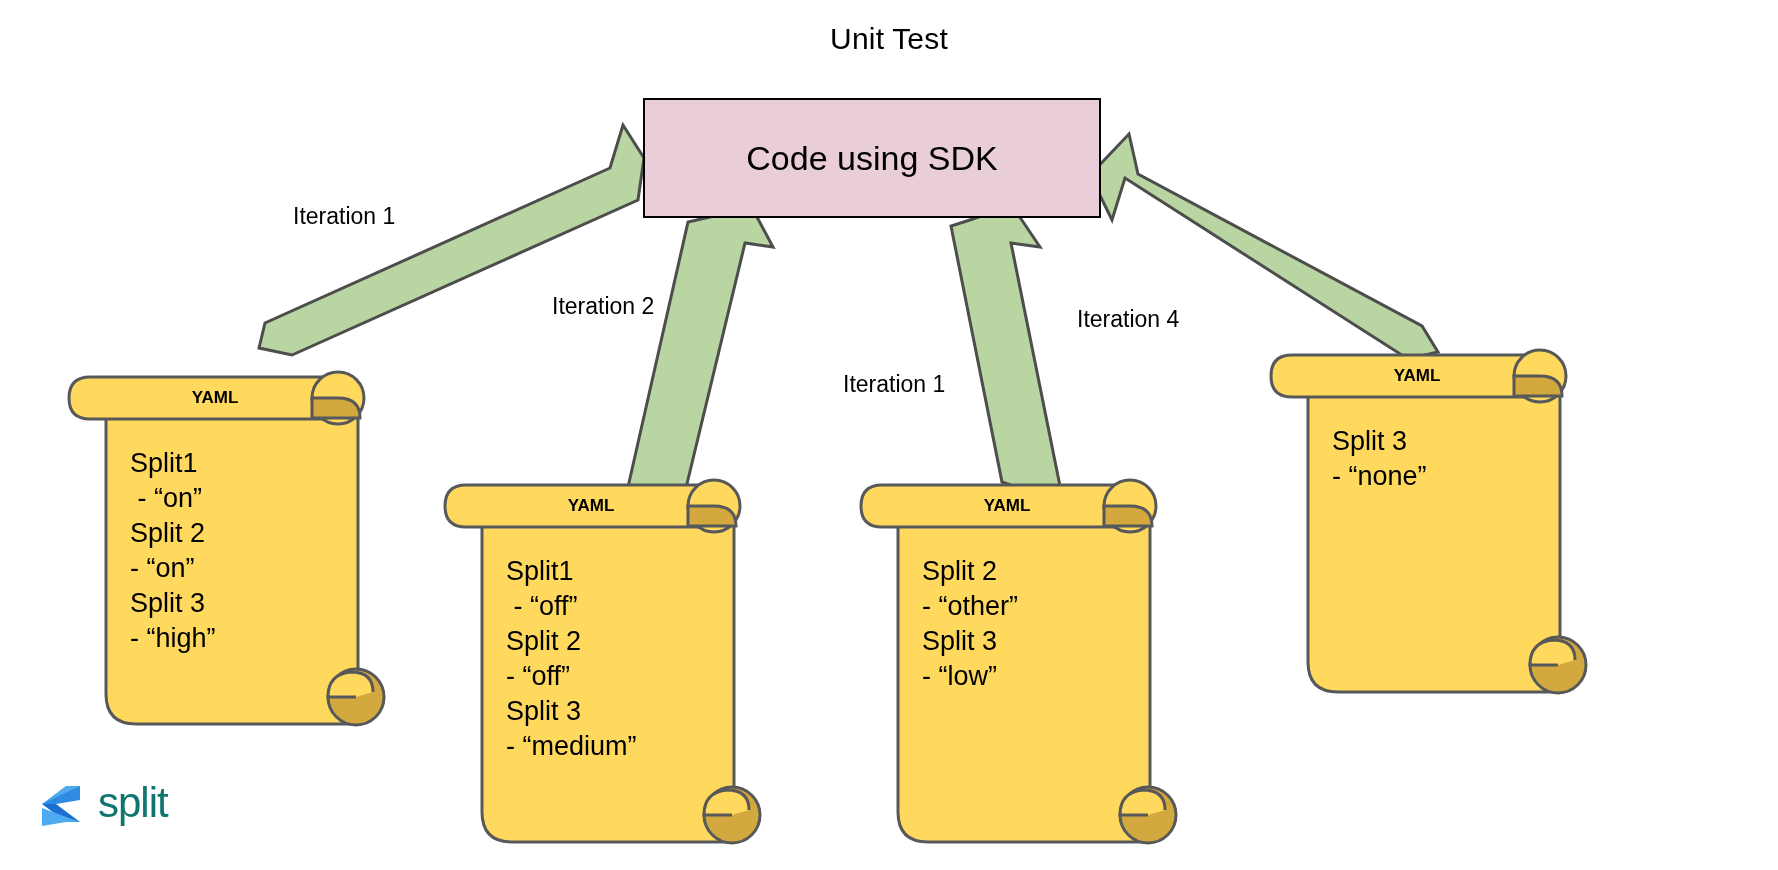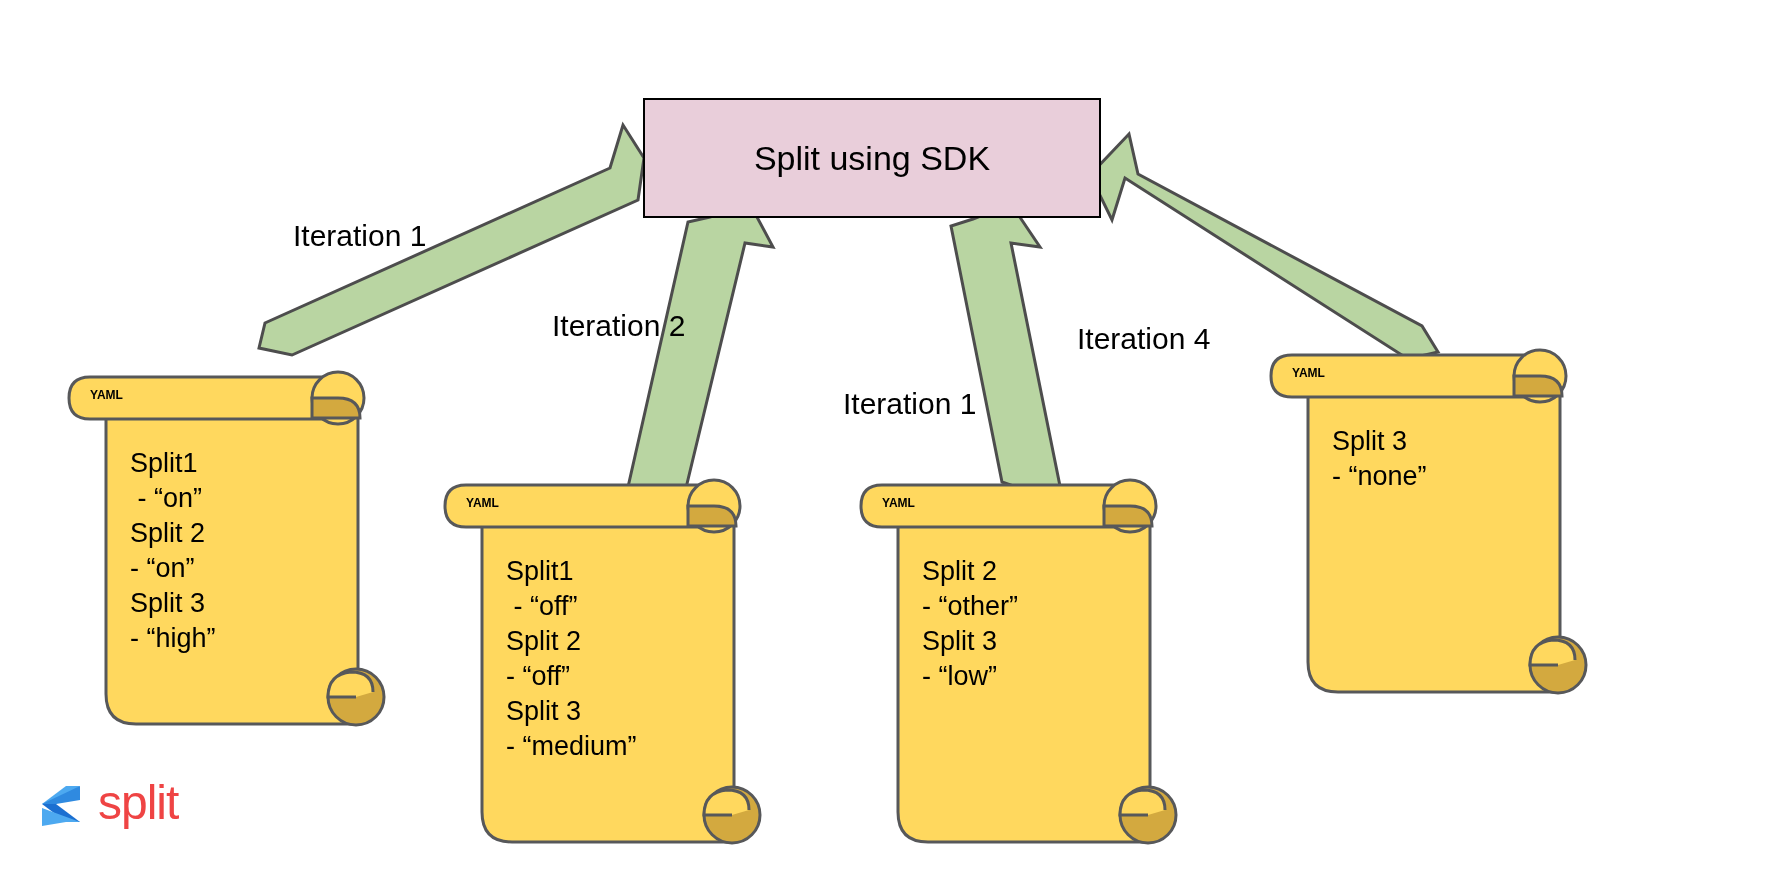--- a/index.html
+++ b/index.html
@@ -55,42 +55,41 @@
     justify-content: center;
   }
   .process-box-label {
     font-size: 34px;
     color: #000;
   }
 
   
   .edge-label {
     position: absolute;
-    font-size: 30px;
+    font-size: 23px;
     color: #000;
     white-space: nowrap;
-    margin-top: 16px;
   }
 
   
   .scroll-doc {
     position: absolute;
   }
   .scroll-doc .scroll-svg {
     position: absolute;
     left: 0;
     top: 0;
     overflow: visible;
   }
   .scroll-title {
     position: absolute;
-    font-size: 12px;
+    font-size: 17px;
     font-weight: bold;
     color: #000;
-    text-align: left;
+    text-align: center;
     white-space: nowrap;
   }
   .scroll-body-text {
     position: absolute;
     font-size: 27px;
     line-height: 35px;
     color: #000;
     white-space: pre;
   }
 
@@ -101,47 +100,48 @@
     top: 782px;
     display: flex;
     align-items: center;
     gap: 14px;
   }
   .brand-mark {
     width: 48px;
     height: 48px;
   }
   .brand-word {
-    font-size: 48px;
+    font-size: 42px;
     letter-spacing: -1px;
-    color: #ef4444;
+    color: #0f766e;
     line-height: 1;
     position: relative;
     top: -3px;
   }
 </style>
 </head>
 <body>
 
 <div id="canvas">
 
+  <div class="diagram-title">Unit Test</div>
 
   <svg id="diagram-svg" viewBox="0 0 1778 870" xmlns="http://www.w3.org/2000/svg">
 
     <polygon points="259,348 265,323 610,168 623,125 644,158 638,200 292,355" fill="#b9d5a2" stroke="#4d4d4d" stroke-width="3" stroke-linejoin="miter"></polygon>
 
     <polygon points="655,498 685,492 745,243 773,247 750,204 710,217 688,222 628,487" fill="#b9d5a2" stroke="#4d4d4d" stroke-width="3" stroke-linejoin="miter"></polygon>
 
     <polygon points="1030,492 1060,486 1011,243 1040,247 1011,204 973,219 951,226 1002,482" fill="#b9d5a2" stroke="#4d4d4d" stroke-width="3" stroke-linejoin="miter"></polygon>
 
     <polygon points="1438,352 1408,359 1125,178 1112,220 1090,175 1129,134 1138,174 1422,326" fill="#b9d5a2" stroke="#4d4d4d" stroke-width="3" stroke-linejoin="miter"></polygon>
   </svg>
 
   <div class="process-box">
-    <span class="process-box-label">Split using SDK</span>
+    <span class="process-box-label">Code using SDK</span>
   </div>
 
   <div class="edge-label" style="left:293px; top:203px;">Iteration 1</div>
 
   <div class="edge-label" style="left:552px; top:293px;">Iteration 2</div>
 
   <div class="edge-label" style="left:843px; top:371px;">Iteration 1</div>
 
   <div class="edge-label" style="left:1077px; top:306px;">Iteration 4</div>
 

